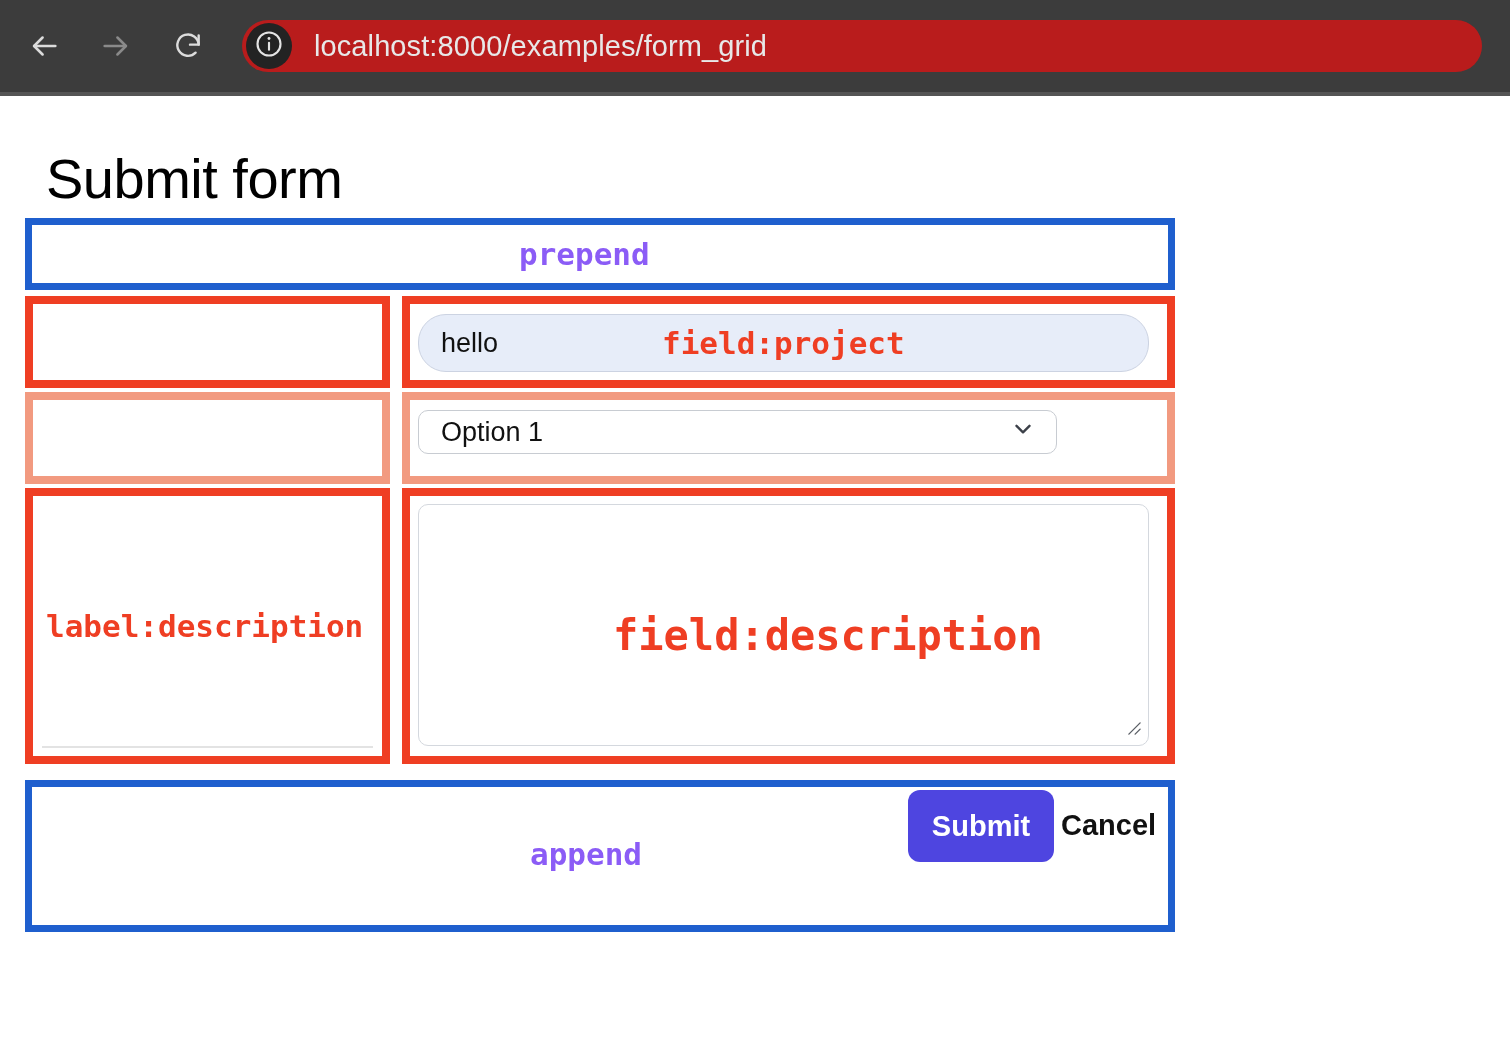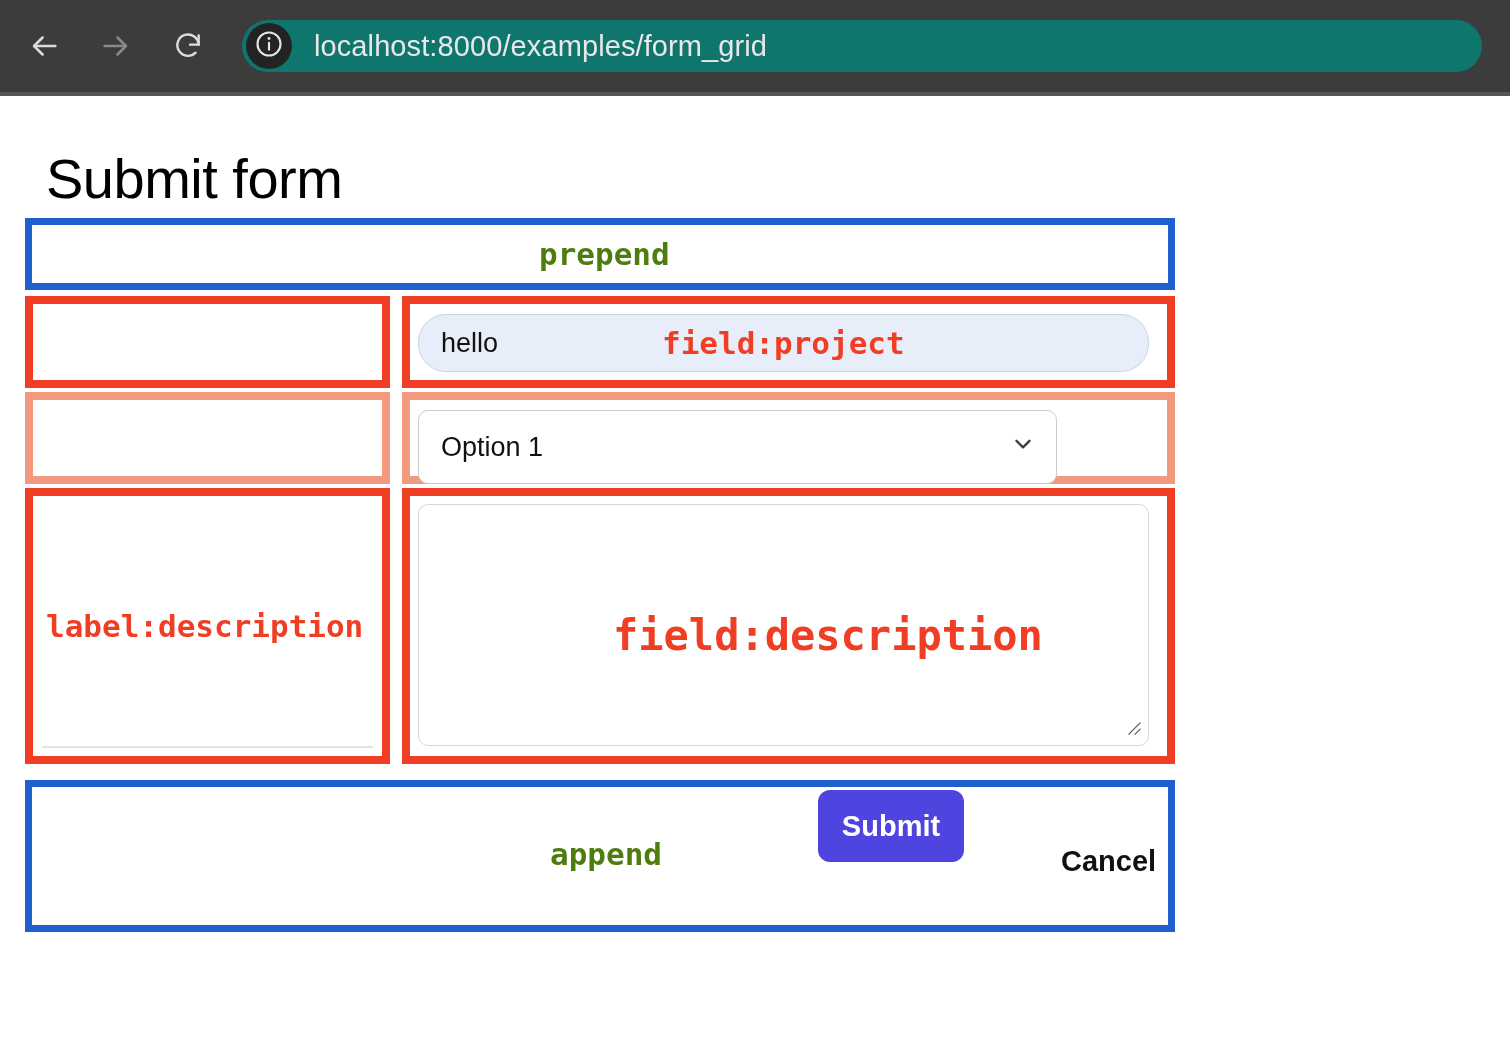--- a/index.html
+++ b/index.html
@@ -20,21 +20,21 @@
     position:absolute;top:22px;width:48px;height:48px;
     display:flex;align-items:center;justify-content:center;
   }
   #nav-back{left:20px;}
   #nav-forward{left:92px;}
   #nav-reload{left:164px;}
   .navbtn svg{display:block;}
 
   #url-bar{
     position:absolute;left:242px;top:20px;width:1240px;height:52px;
-    background:#0f766e;border-radius:26px;
+    background:#b91c1c;border-radius:26px;
     display:flex;align-items:center;
   }
   #site-info-badge{
     width:46px;height:46px;margin-left:4px;border-radius:50%;
     background:#232323;
     display:flex;align-items:center;justify-content:center;flex:none;
   }
   #url-text{
     margin-left:22px;color:#e8e8e8;font-size:29px;
     letter-spacing:.1px;white-space:nowrap;
@@ -59,21 +59,21 @@
   }
   .annot-blue{border:7px solid #1f5fce;}
   .annot-red{border:8px solid #ef3e23;}
   .annot-salmon{border:8px solid #f29a80;}
 
   .annot-label{
     position:absolute;white-space:nowrap;
     font-family:"DejaVu Sans Mono", monospace;
     font-weight:bold;
   }
-  .lbl-blue{color:#4d7c0f;margin-left:20px;}
+  .lbl-blue{color:#8b5cf6;}
   .lbl-red{color:#ef3e23;}
 
   
   .widget{position:absolute;box-sizing:border-box;}
 
   #input-project{
     background:#e7edf9;border:1px solid #ccd3e2;border-radius:10px;
     font-family:"Liberation Sans", sans-serif;font-size:27px;color:#111;
     padding:0 22px;outline:none;
   }
@@ -94,21 +94,21 @@
 
   #btn-submit{
     position:absolute;background:#4e45e0;border-radius:12px;border:none;
     color:#ffffff;font-family:"Liberation Sans", sans-serif;
     font-size:29px;font-weight:bold;cursor:pointer;
     display:flex;align-items:center;justify-content:center;
   }
   #btn-cancel{
     position:absolute;background:transparent;border:none;
     color:#111;font-family:"Liberation Sans", sans-serif;
-    font-size:29px;font-weight:bold;cursor:pointer;white-space:nowrap;margin-top:36px;
+    font-size:29px;font-weight:bold;cursor:pointer;white-space:nowrap;
   }
 </style>
 </head>
 <body>
 
 <div id="browser-toolbar">
 
   <div class="navbtn" id="nav-back">
     <span>
       <svg width="34" height="34" viewBox="0 0 24 24" fill="none" stroke="#dcdcdc" stroke-width="1.8" stroke-linecap="round" stroke-linejoin="round">
@@ -163,21 +163,21 @@
   <div class="annot annot-red" style="left:402px;top:200px;width:773px;height:92px;"></div>
 
   <input class="widget" id="input-project" type="text" style="left: 418px; top: 218px; width: 731px; height: 58px; border-radius: 28px;" value="hello">
 
   <div class="annot-label lbl-red" style="left:662px;top:229px;font-size:31px;">field:project</div>
 
   <div class="annot annot-salmon" style="left:25px;top:296px;width:365px;height:92px;"></div>
 
   <div class="annot annot-salmon" style="left:402px;top:296px;width:773px;height:92px;"></div>
 
-  <div class="widget" id="select-option" style="left:418px;top:314px;width:639px;height:74px;">
+  <div class="widget" id="select-option" style="left:418px;top:314px;width:639px;height:44px;">
     <span>Option 1</span>
     <span id="select-chevron">
       <svg width="26" height="26" viewBox="0 0 24 24" fill="none" stroke="#3c4049" stroke-width="2.2" stroke-linecap="round" stroke-linejoin="round">
         <polyline points="6,9.5 12,15.5 18,9.5"></polyline>
       </svg>
     </span>
   </div>
 
 
   <div class="annot annot-red" style="left:25px;top:392px;width:365px;height:276px;"></div>
@@ -193,17 +193,17 @@
         <line x1="14.5" y1="10.5" x2="10.5" y2="14.5"></line>
       </svg>
     </span>
   </div>
 
   <div class="annot-label lbl-red" style="left:613px;top:515px;font-size:42px;">field:description</div>
 
   <div class="annot annot-blue" style="left:25px;top:684px;width:1150px;height:152px;"></div>
   <div class="annot-label lbl-blue" style="left:530px;top:740px;font-size:31px;">append</div>
 
-  <button id="btn-submit" style="left:818px;top:694px;width:146px;height:72px;">Submit</button>
+  <button id="btn-submit" style="left:908px;top:694px;width:146px;height:72px;">Submit</button>
 
   <button id="btn-cancel" style="left:1055px;top:712px;">Cancel</button>
 
 </div>
 
 </body></html>

